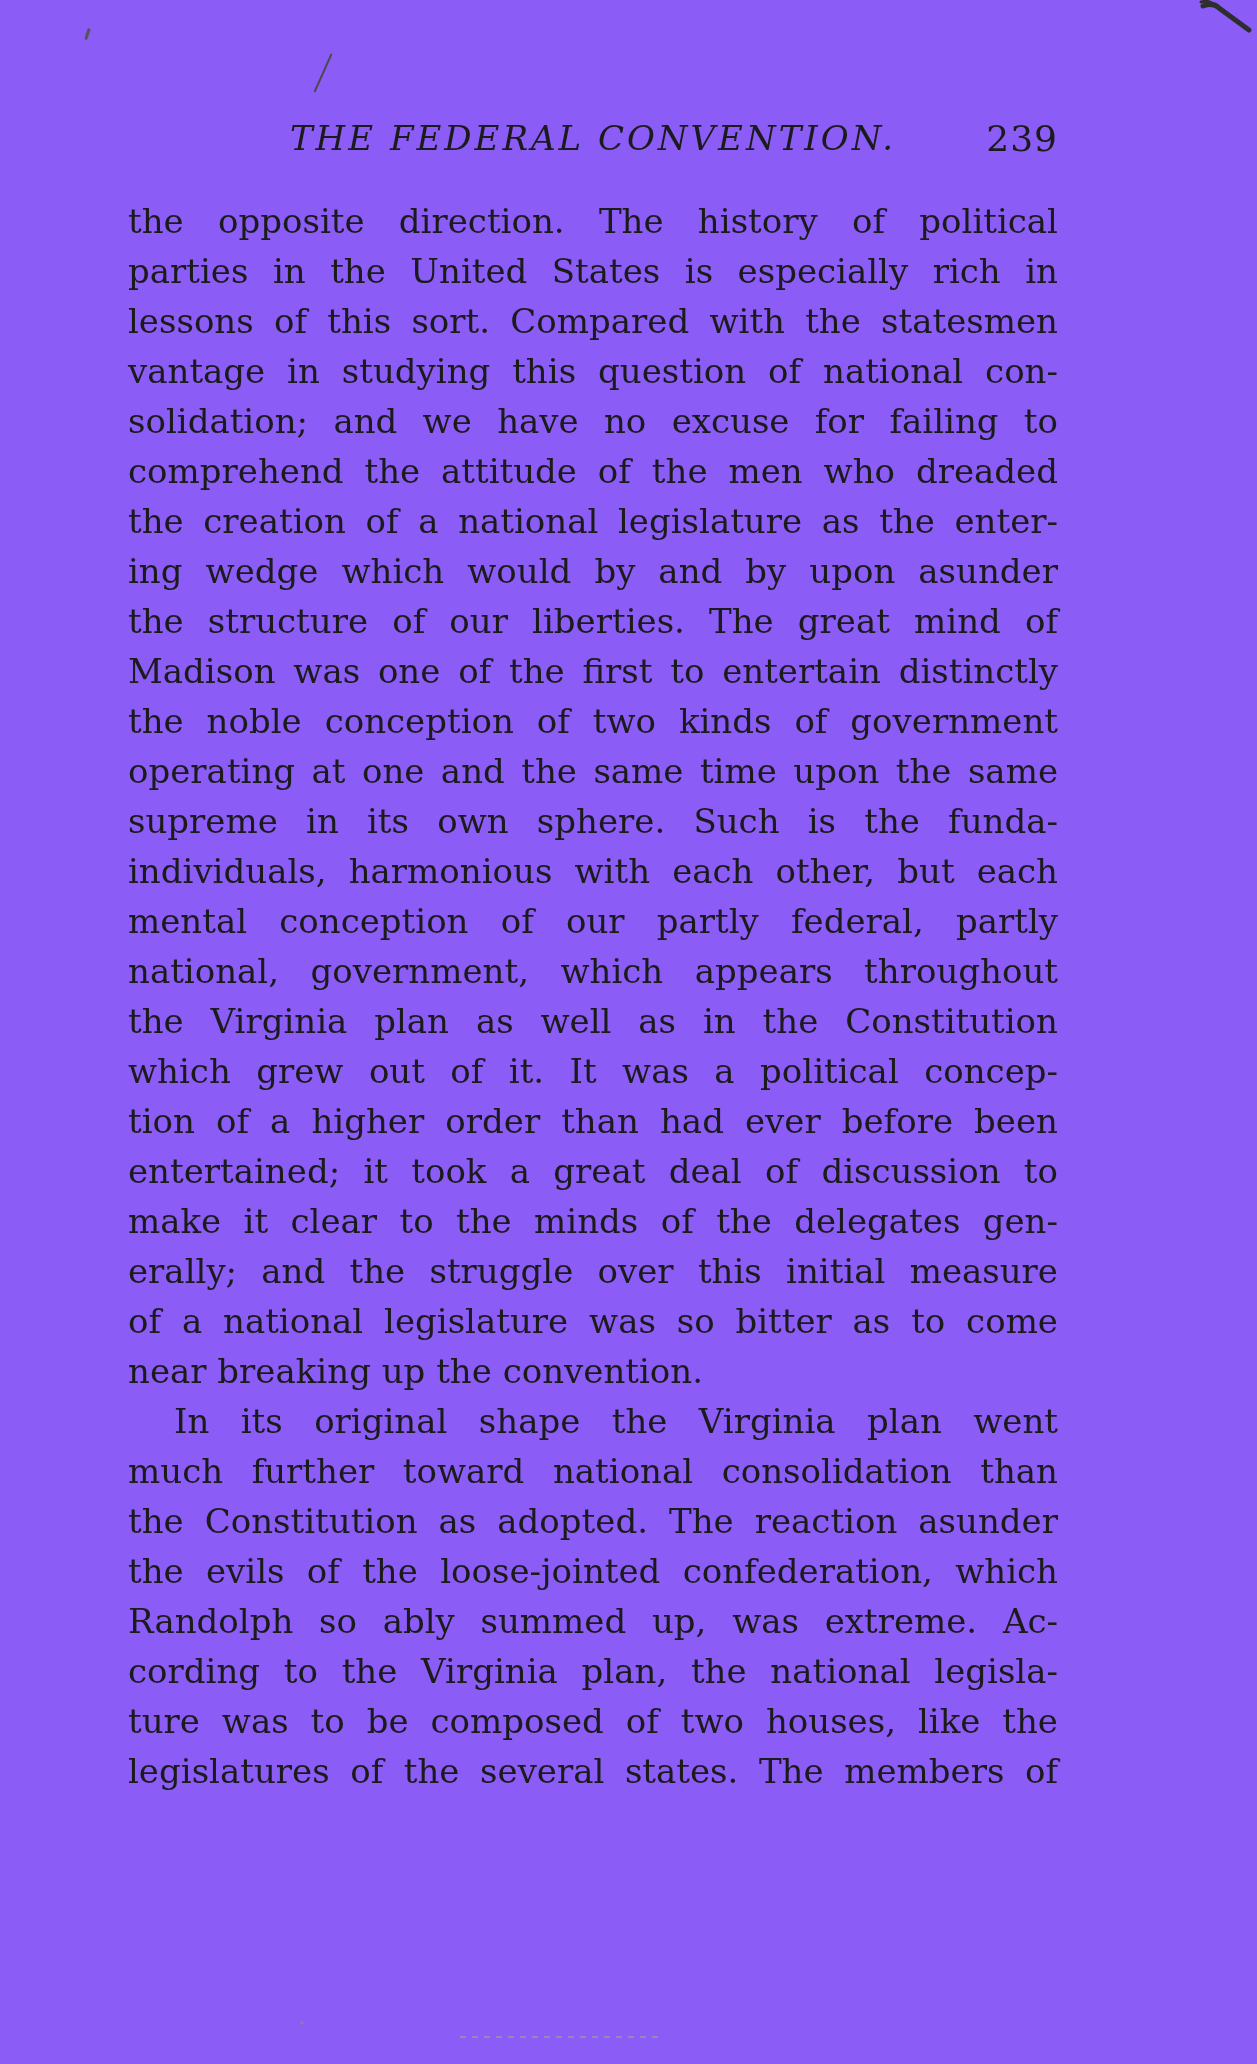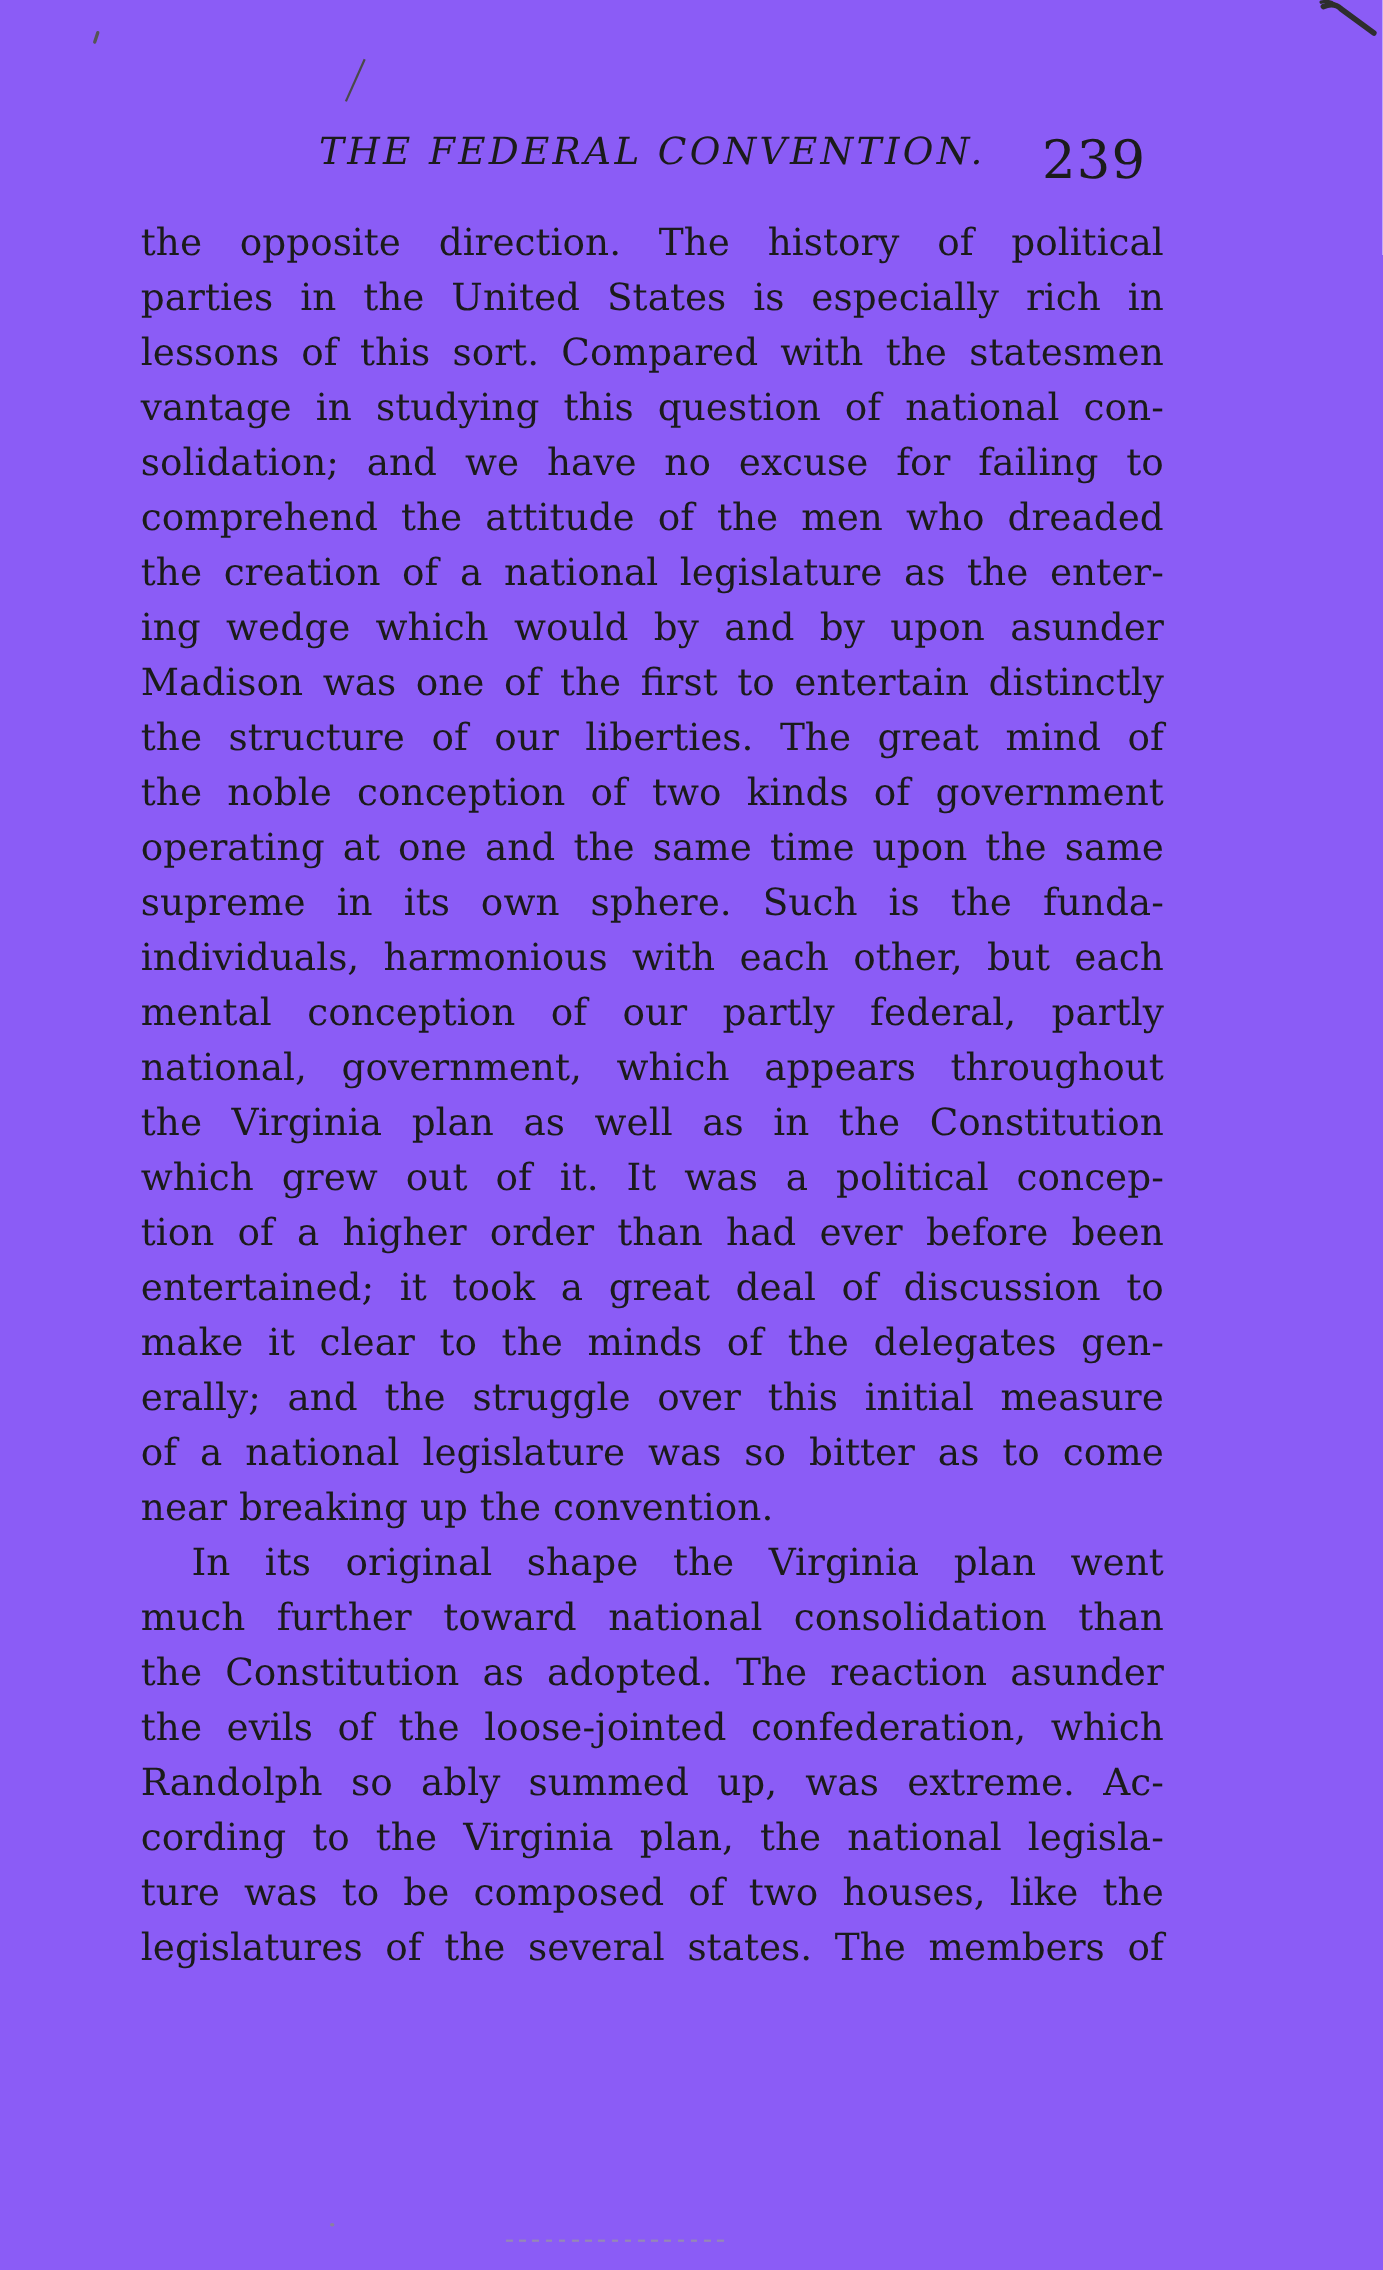--- a/index.html
+++ b/index.html
@@ -28,23 +28,23 @@
   .running-title {
     display: block;
     text-align: center;
     font-style: italic;
     font-size: 34px;
     letter-spacing: 3px;
     white-space: nowrap;
   }
   .page-number {
     position: absolute;
-    right: 16px;
+    right: 0;
     top: 0;
-    font-size: 48px;
+    font-size: 36px;
     letter-spacing: 1px;
   }
 
   
   .text-block {
     position: absolute;
     top: 196px;
     left: 128px;
     width: 930px;
     font-size: 34px;
@@ -128,22 +128,22 @@
   <div class="text-block">
       <div class="paragraph">
         <div class="line">the opposite direction.  The history of political</div>
         <div class="line">parties in the United States is especially rich in</div>
         <div class="line">lessons of this sort.  Compared with the statesmen</div>
         <div class="line">vantage in studying this question of national con-</div>
         <div class="line">solidation; and we have no excuse for failing to</div>
         <div class="line">comprehend the attitude of the men who dreaded</div>
         <div class="line">the creation of a national legislature as the enter-</div>
         <div class="line">ing wedge which would by and by upon asunder</div>
+        <div class="line">the structure of our liberties.  The great mind of</div>
         <div class="line">Madison was one of the first to entertain distinctly</div>
-        <div class="line">the structure of our liberties.  The great mind of</div>
         <div class="line">the noble conception of two kinds of government</div>
         <div class="line">operating at one and the same time upon the same</div>
         <div class="line">supreme in its own sphere.  Such is the funda-</div>
         <div class="line">individuals, harmonious with each other, but each</div>
         <div class="line">mental conception of our partly federal, partly</div>
         <div class="line">national, government, which appears throughout</div>
         <div class="line">the Virginia plan as well as in the Constitution</div>
         <div class="line">which grew out of it.  It was a political concep-</div>
         <div class="line">tion of a higher order than had ever before been</div>
         <div class="line">entertained; it took a great deal of discussion to</div>

